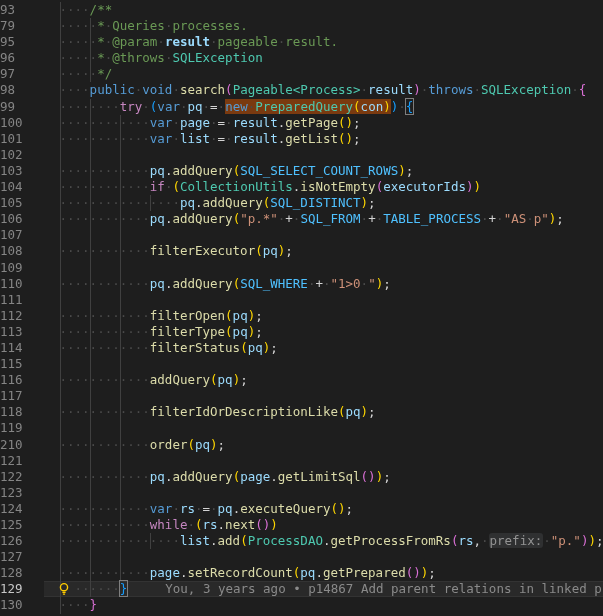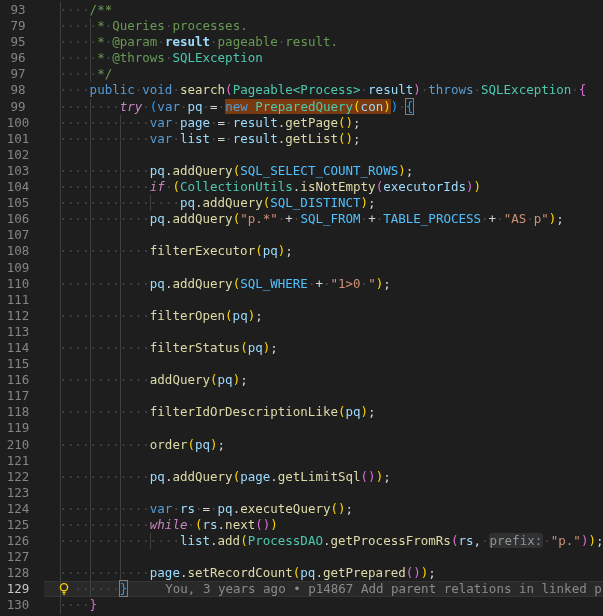--- a/index.html
+++ b/index.html
@@ -19,31 +19,31 @@
   .rows{position:absolute;left:0;top:2px;width:100%;}
   .row{position:relative;height:16.1px;white-space:pre;}
   .row.current .linehl{
     position:absolute;left:44px;right:-80px;top:0;bottom:0;
     background:var(--curbg);
     border-top:1px solid #333;border-bottom:1px solid #333;
     box-sizing:border-box;
   }
   .ln{
     position:absolute;left:0;top:0;width:36px;
-    text-align:center;color:var(--lineno);
+    text-align:left;color:var(--lineno);
     -webkit-user-select:none;user-select:none;
   }
   .row.current .ln{color:var(--linenoActive);font-weight:normal;}
   .code{position:absolute;left:59.5px;top:0;white-space:pre;}
   .g{position:absolute;top:0;bottom:0;width:1px;background:var(--guide);}
   .ws{color:var(--wsdot);}
   .nd{color:transparent;}
   .cmt{color:var(--cmt);}
   .kw{color:var(--kw);}
-  .ctrl{color:var(--ctrl);font-style:italic;}
+  .ctrl{color:var(--ctrl);}
   .fn{color:var(--fn);}
   .type{color:var(--type);}
   .var{color:var(--var);}
   .const{color:var(--const);}
   .str{color:var(--str);}
   .op{color:var(--fg);}
   .p1{color:var(--p1);}
   .p2{color:var(--p2);}
   .p3{color:var(--p3);}
   .docp{color:var(--var);font-weight:bold;}
@@ -74,21 +74,21 @@
       <div class="row"><div class="g" style="left: 59.5px;"></div><div class="g" style="left: 89.604px;"></div><div class="g" style="left: 119.708px;"></div><span class="ln">103</span><span class="code"><span class="ws">············</span><span class="var">pq</span><span class="op">.</span><span class="fn">addQuery</span><span class="p1">(</span><span class="const">SQL_SELECT_COUNT_ROWS</span><span class="p1">)</span><span class="op">;</span></span></div>
       <div class="row"><div class="g" style="left: 59.5px;"></div><div class="g" style="left: 89.604px;"></div><div class="g" style="left: 119.708px;"></div><span class="ln">104</span><span class="code"><span class="ws">············</span><span class="ctrl">if</span><span class="ws">·</span><span class="p1">(</span><span class="type">CollectionUtils</span><span class="op">.</span><span class="fn">isNotEmpty</span><span class="p2">(</span><span class="var">executorIds</span><span class="p2">)</span><span class="p1">)</span></span></div>
       <div class="row"><div class="g" style="left: 59.5px;"></div><div class="g" style="left: 89.604px;"></div><div class="g" style="left: 119.708px;"></div><div class="g" style="left: 149.812px;"></div><span class="ln">105</span><span class="code"><span class="ws">················</span><span class="var">pq</span><span class="op">.</span><span class="fn">addQuery</span><span class="p1">(</span><span class="const">SQL_DISTINCT</span><span class="p1">)</span><span class="op">;</span></span></div>
       <div class="row"><div class="g" style="left: 59.5px;"></div><div class="g" style="left: 89.604px;"></div><div class="g" style="left: 119.708px;"></div><span class="ln">106</span><span class="code"><span class="ws">············</span><span class="var">pq</span><span class="op">.</span><span class="fn">addQuery</span><span class="p1">(</span><span class="str">"p.*"</span><span class="ws">·</span><span class="op">+</span><span class="ws">·</span><span class="const">SQL_FROM</span><span class="ws">·</span><span class="op">+</span><span class="ws">·</span><span class="const">TABLE_PROCESS</span><span class="ws">·</span><span class="op">+</span><span class="ws">·</span><span class="str">"AS</span><span class="ws">·</span><span class="str">p"</span><span class="p1">)</span><span class="op">;</span></span></div>
       <div class="row"><div class="g" style="left: 59.5px;"></div><div class="g" style="left: 89.604px;"></div><div class="g" style="left: 119.708px;"></div><span class="ln">107</span><span class="code"></span></div>
       <div class="row"><div class="g" style="left: 59.5px;"></div><div class="g" style="left: 89.604px;"></div><div class="g" style="left: 119.708px;"></div><span class="ln">108</span><span class="code"><span class="ws">············</span><span class="fn">filterExecutor</span><span class="p1">(</span><span class="var">pq</span><span class="p1">)</span><span class="op">;</span></span></div>
       <div class="row"><div class="g" style="left: 59.5px;"></div><div class="g" style="left: 89.604px;"></div><div class="g" style="left: 119.708px;"></div><span class="ln">109</span><span class="code"></span></div>
       <div class="row"><div class="g" style="left: 59.5px;"></div><div class="g" style="left: 89.604px;"></div><div class="g" style="left: 119.708px;"></div><span class="ln">110</span><span class="code"><span class="ws">············</span><span class="var">pq</span><span class="op">.</span><span class="fn">addQuery</span><span class="p1">(</span><span class="const">SQL_WHERE</span><span class="ws">·</span><span class="op">+</span><span class="ws">·</span><span class="str">"1&gt;0</span><span class="ws">·</span><span class="str">"</span><span class="p1">)</span><span class="op">;</span></span></div>
       <div class="row"><div class="g" style="left: 59.5px;"></div><div class="g" style="left: 89.604px;"></div><div class="g" style="left: 119.708px;"></div><span class="ln">111</span><span class="code"></span></div>
       <div class="row"><div class="g" style="left: 59.5px;"></div><div class="g" style="left: 89.604px;"></div><div class="g" style="left: 119.708px;"></div><span class="ln">112</span><span class="code"><span class="ws">············</span><span class="fn">filterOpen</span><span class="p1">(</span><span class="var">pq</span><span class="p1">)</span><span class="op">;</span></span></div>
-      <div class="row"><div class="g" style="left: 59.5px;"></div><div class="g" style="left: 89.604px;"></div><div class="g" style="left: 119.708px;"></div><span class="ln">113</span></div>
+      <div class="row"><div class="g" style="left: 59.5px;"></div><div class="g" style="left: 89.604px;"></div><div class="g" style="left: 119.708px;"></div><span class="ln">113</span><span class="code"><span class="ws">············</span><span class="fn">filterType</span><span class="p1">(</span><span class="var">pq</span><span class="p1">)</span><span class="op">;</span></span></div>
       <div class="row"><div class="g" style="left: 59.5px;"></div><div class="g" style="left: 89.604px;"></div><div class="g" style="left: 119.708px;"></div><span class="ln">114</span><span class="code"><span class="ws">············</span><span class="fn">filterStatus</span><span class="p1">(</span><span class="var">pq</span><span class="p1">)</span><span class="op">;</span></span></div>
       <div class="row"><div class="g" style="left: 59.5px;"></div><div class="g" style="left: 89.604px;"></div><div class="g" style="left: 119.708px;"></div><span class="ln">115</span><span class="code"></span></div>
       <div class="row"><div class="g" style="left: 59.5px;"></div><div class="g" style="left: 89.604px;"></div><div class="g" style="left: 119.708px;"></div><span class="ln">116</span><span class="code"><span class="ws">············</span><span class="fn">addQuery</span><span class="p1">(</span><span class="var">pq</span><span class="p1">)</span><span class="op">;</span></span></div>
       <div class="row"><div class="g" style="left: 59.5px;"></div><div class="g" style="left: 89.604px;"></div><div class="g" style="left: 119.708px;"></div><span class="ln">117</span><span class="code"></span></div>
       <div class="row"><div class="g" style="left: 59.5px;"></div><div class="g" style="left: 89.604px;"></div><div class="g" style="left: 119.708px;"></div><span class="ln">118</span><span class="code"><span class="ws">············</span><span class="fn">filterIdOrDescriptionLike</span><span class="p1">(</span><span class="var">pq</span><span class="p1">)</span><span class="op">;</span></span></div>
       <div class="row"><div class="g" style="left: 59.5px;"></div><div class="g" style="left: 89.604px;"></div><div class="g" style="left: 119.708px;"></div><span class="ln">119</span><span class="code"></span></div>
       <div class="row"><div class="g" style="left: 59.5px;"></div><div class="g" style="left: 89.604px;"></div><div class="g" style="left: 119.708px;"></div><span class="ln">210</span><span class="code"><span class="ws">············</span><span class="fn">order</span><span class="p1">(</span><span class="var">pq</span><span class="p1">)</span><span class="op">;</span></span></div>
       <div class="row"><div class="g" style="left: 59.5px;"></div><div class="g" style="left: 89.604px;"></div><div class="g" style="left: 119.708px;"></div><span class="ln">121</span><span class="code"></span></div>
       <div class="row"><div class="g" style="left: 59.5px;"></div><div class="g" style="left: 89.604px;"></div><div class="g" style="left: 119.708px;"></div><span class="ln">122</span><span class="code"><span class="ws">············</span><span class="var">pq</span><span class="op">.</span><span class="fn">addQuery</span><span class="p1">(</span><span class="var">page</span><span class="op">.</span><span class="fn">getLimitSql</span><span class="p2">()</span><span class="p1">)</span><span class="op">;</span></span></div>
       <div class="row"><div class="g" style="left: 59.5px;"></div><div class="g" style="left: 89.604px;"></div><div class="g" style="left: 119.708px;"></div><span class="ln">123</span><span class="code"></span></div>

